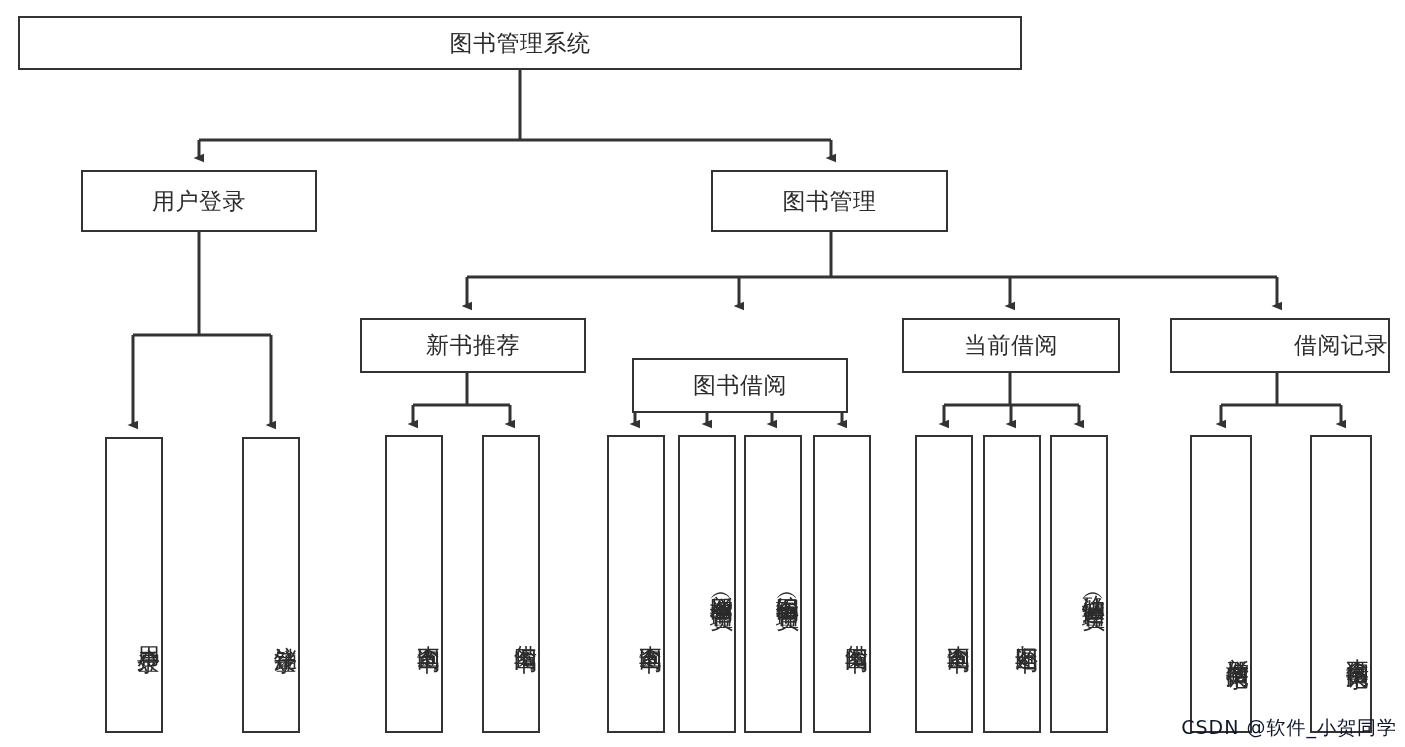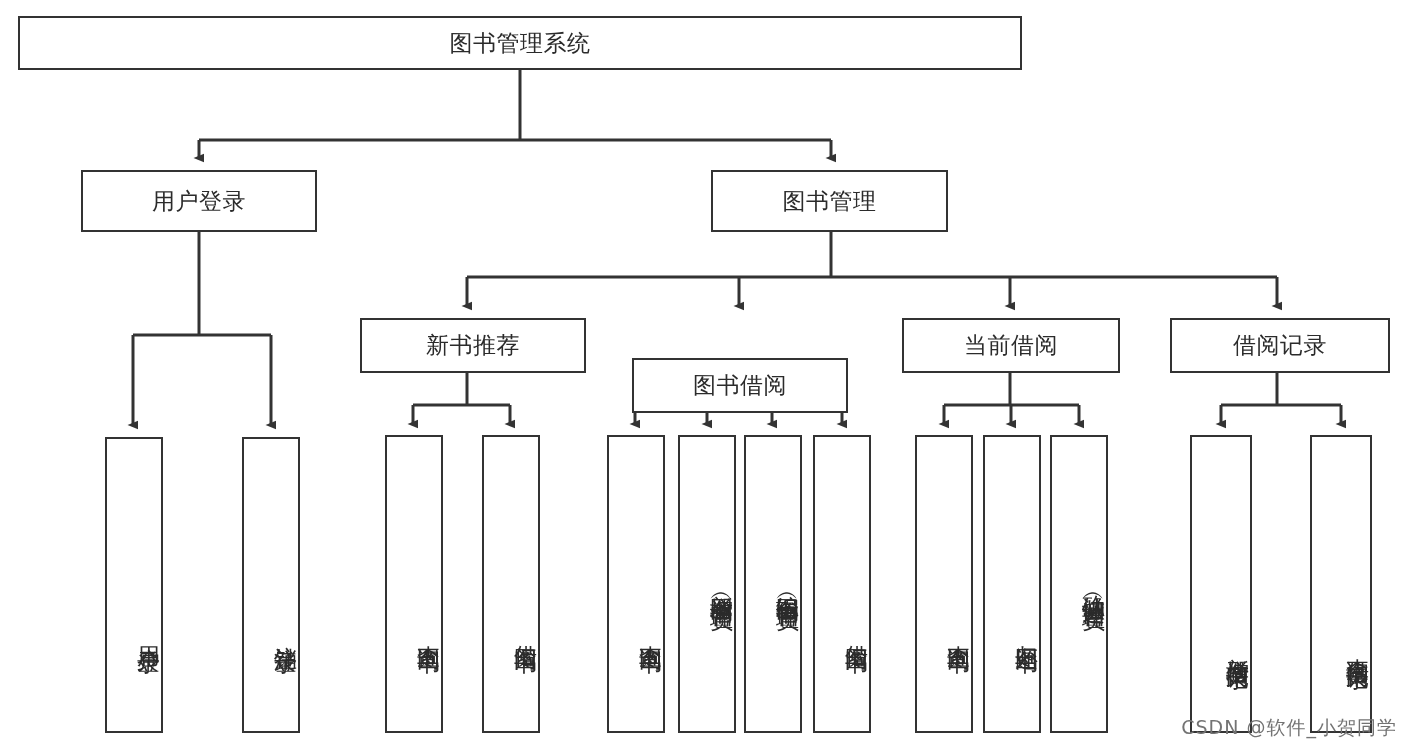--- a/index.html
+++ b/index.html
@@ -56,21 +56,21 @@
     white-space: nowrap;
   }
   .node.vert.mid .vlabel { padding-top: 0px; }
   .node.vert.low .vlabel { padding-top: 90px; }
   .node.vert.lower .vlabel { padding-top: 120px; }
   .watermark {
     position: absolute;
     right: 8px;
     bottom: 6px;
     font-size: 19px;
-    color: #737373;
+    color: #0f172a;
     letter-spacing: 1px;
     white-space: nowrap;
   }
 </style>
 </head>
 <body>
 
 <div id="canvas">
 
   <svg id="wires" viewBox="0 0 1405 747">
@@ -139,21 +139,21 @@
   <div id="level3-layer">
       <div class="node horiz" style="left: 360px; top: 318px; width: 226px; height: 55px;">
         <span class="">新书推荐</span>
       </div>
       <div class="node horiz" style="left: 632px; top: 318px; width: 216px; height: 55px; margin-top: 40px;">
         <span class="">图书借阅</span>
       </div>
       <div class="node horiz" style="left: 902px; top: 318px; width: 218px; height: 55px;">
         <span class="">当前借阅</span>
       </div>
-      <div class="node horiz" style="left: 1170px; top: 318px; width: 220px; height: 55px;">
+      <div class="node horiz" style="left: 1170px; top: 318px; width: 220px; height: 55px; justify-content: flex-end;">
         <span class="">借阅记录</span>
       </div>
     </div>
 
   <div id="leaf-layer">
       <div class="node vert low" style="left: 105px; top: 437px; width: 58px; height: 296px;">
         <span class="vlabel">用户登录</span>
       </div>
       <div class="node vert low" style="left: 242px; top: 437px; width: 58px; height: 296px;">
         <span class="vlabel">注销登录</span>

